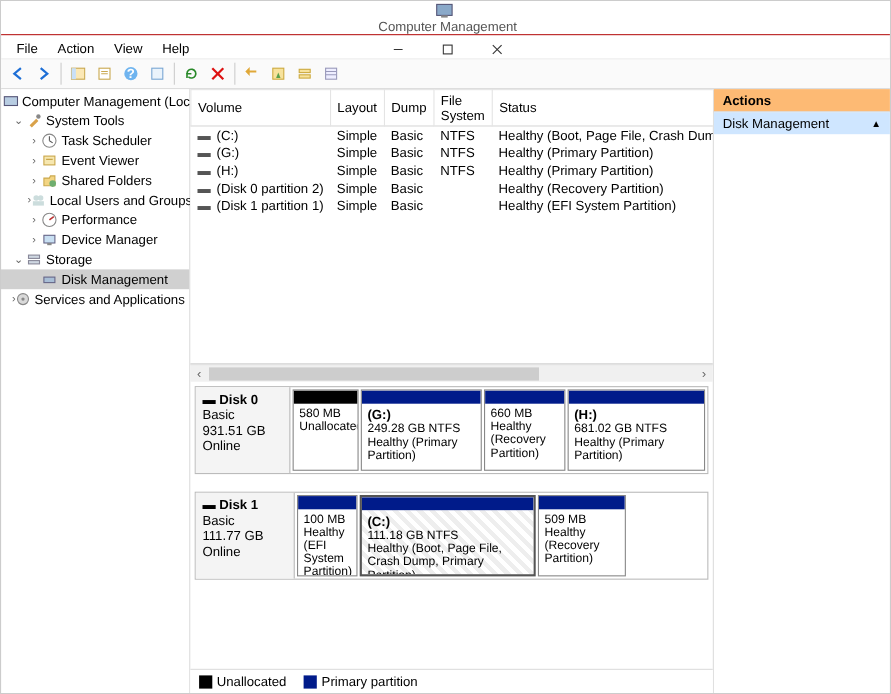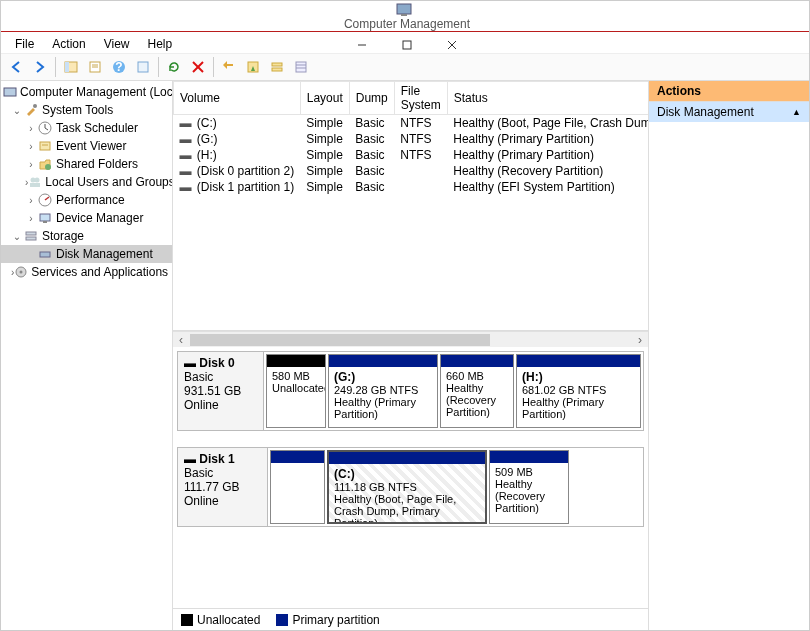--- a/index.html
+++ b/index.html
@@ -376,20 +376,23 @@
               </div>
             </div>
     </div>
           <div class="disk-row">
       <div class="disk-info">
         <span>▬</span> <b>Disk 1</b><br>Basic<br>111.77 GB<br>Online
       </div>
       <div class="parts">
               <div class="part" style="width:55px">
       <div class="cap"></div>
+      <div class="pb">
+        100 MB<br>Healthy (EFI System Partition)
+      </div>
               </div>
               <div class="part sel hatch" style="width:160px">
       <div class="cap"></div>
       <div class="pb">
         <b>(C:)</b><br>111.18 GB NTFS<br>Healthy (Boot, Page File, Crash Dump, Primary Partition)
       </div>
               </div>
               <div class="part" style="width:80px">
       <div class="cap"></div>
       <div class="pb">

